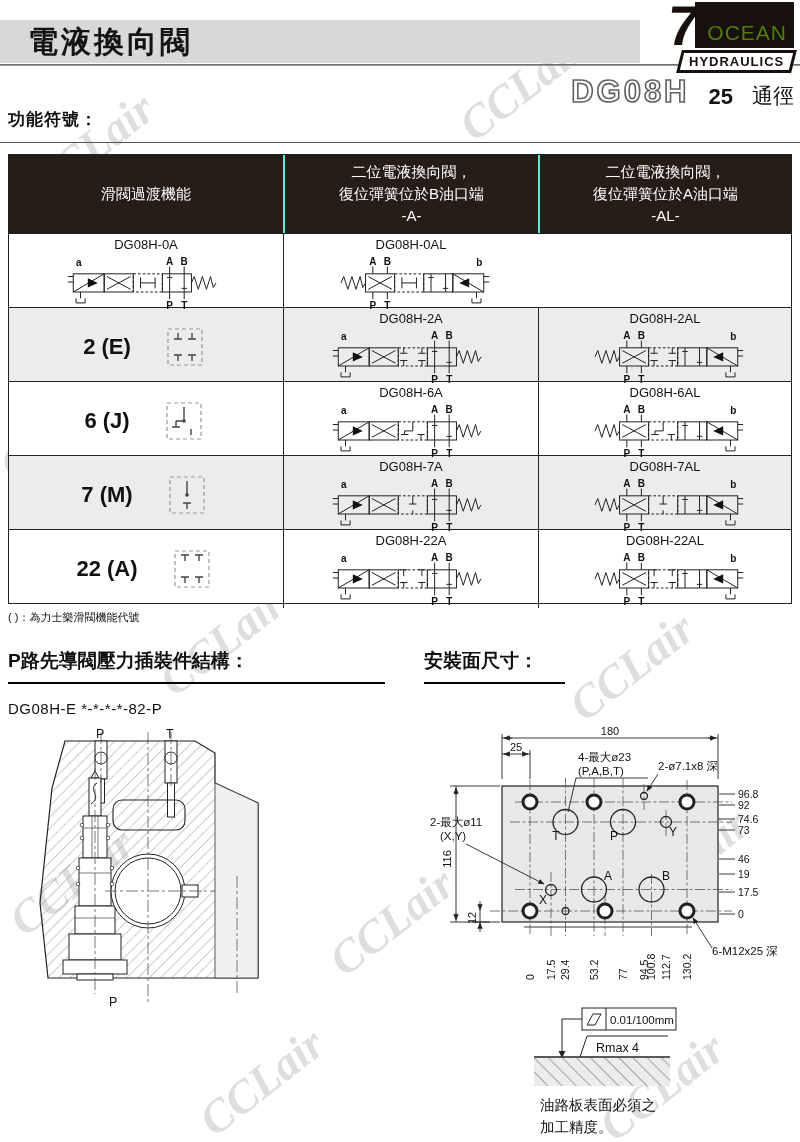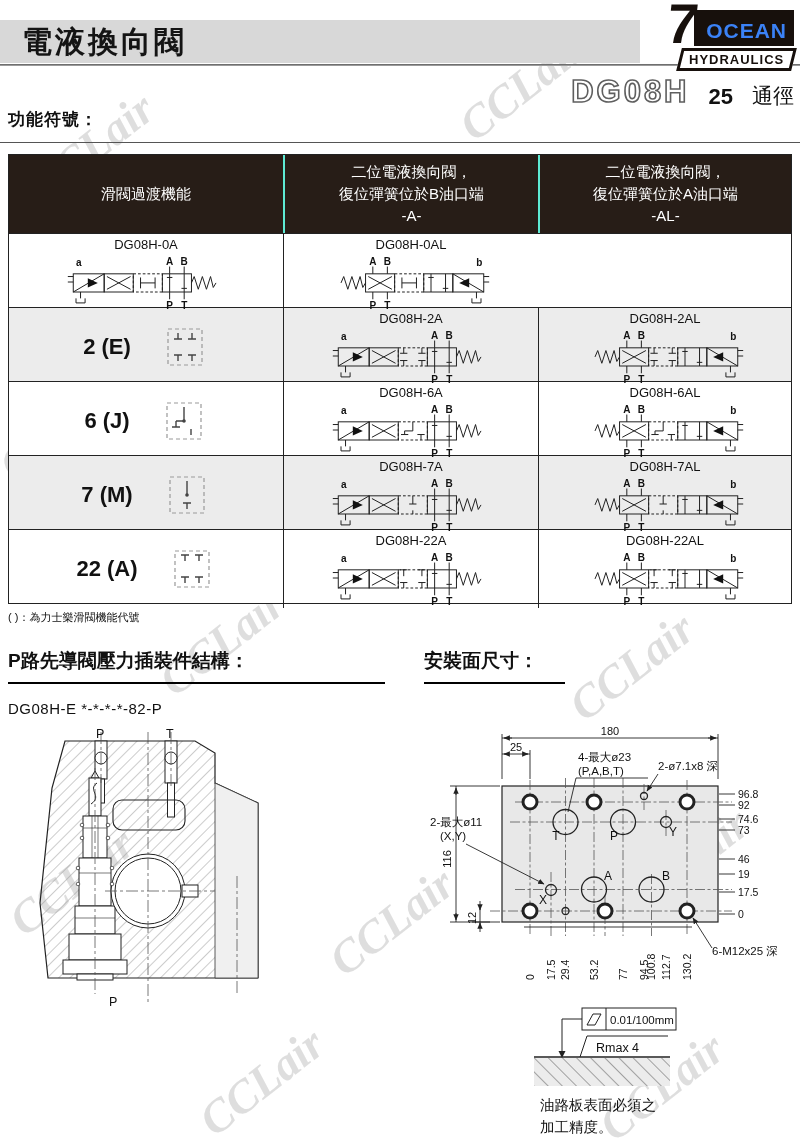--- a/index.html
+++ b/index.html
@@ -5,27 +5,27 @@
   * { box-sizing: border-box; margin: 0; padding: 0; }
   html,body { background:#888; }
   body { font-family: "Liberation Sans", sans-serif; }
   .page { position:relative; width:800px; height:1142px; background:#fff; margin:0 auto; overflow:hidden; }
   .layer { position:absolute; inset:0; }
   .wm { position:absolute; font-family:"Liberation Serif", serif; font-style:italic; font-weight:bold;
         font-size:46px; color:#bfbfbf; opacity:.5; transform:rotate(-38deg); white-space:nowrap; pointer-events:none; }
   .content { position:absolute; inset:0; }
 
   .titlebar { position:absolute; left:0; top:20px; width:640px; height:43px; background:#d8d8d8; }
-  .titlebar .t { font-size:30px; font-weight:bold; color:#141414; line-height:43px; padding-left:22px; letter-spacing:3px; }
+  .titlebar .t { font-size:30px; font-weight:bold; color:#141414; line-height:43px; padding-left:28px; letter-spacing:3px; }
   .bar-rule { position:absolute; left:0; top:64px; width:800px; height:2px; background:#9a9a9a; border-top:1px solid #6f6f6f; }
 
   .logo { position:absolute; right:6px; top:2px; width:168px; }
   .logo-row { display:flex; align-items:flex-end; justify-content:flex-end; }
   .logo-seven { font-size:56px; font-weight:800; line-height:44px; color:#17100c; transform:skewX(-6deg); margin-right:-4px; position:relative; z-index:2; }
-  .logo-ocean { background:#17100c; color:#3b82f6; font-weight:700; font-size:21px; letter-spacing:1px; padding:9px 7px 3px 12px; }
+  .logo-ocean { background:#17100c; color:#4d7c0f; font-weight:400; font-size:21px; letter-spacing:1px; padding:19px 7px 3px 12px; }
   .logo-hyd-wrap { display:flex; justify-content:flex-end; margin-top:2px; }
   .logo-hyd { border:3px solid #17100c; background:#fff; color:#17100c; font-weight:800; font-size:13px; letter-spacing:1px; padding:1px 7px; transform:skewX(-14deg); }
   .logo-hyd span { display:inline-block; transform:skewX(14deg); }
 
   .subtitle { position:absolute; right:6px; top:74px; display:flex; align-items:flex-end; gap:19px; }
   .model-outline { font-size:31px; font-weight:800; letter-spacing:3px; color:#fff; -webkit-text-stroke:1.6px #5f5f5f; }
   .size-num { font-size:22px; font-weight:800; color:#111; }
   .size-unit { font-size:21px; color:#111; }
 
   .fn-label { position:absolute; left:8px; top:108px; font-size:17px; font-weight:bold; color:#111; letter-spacing:1px; }

